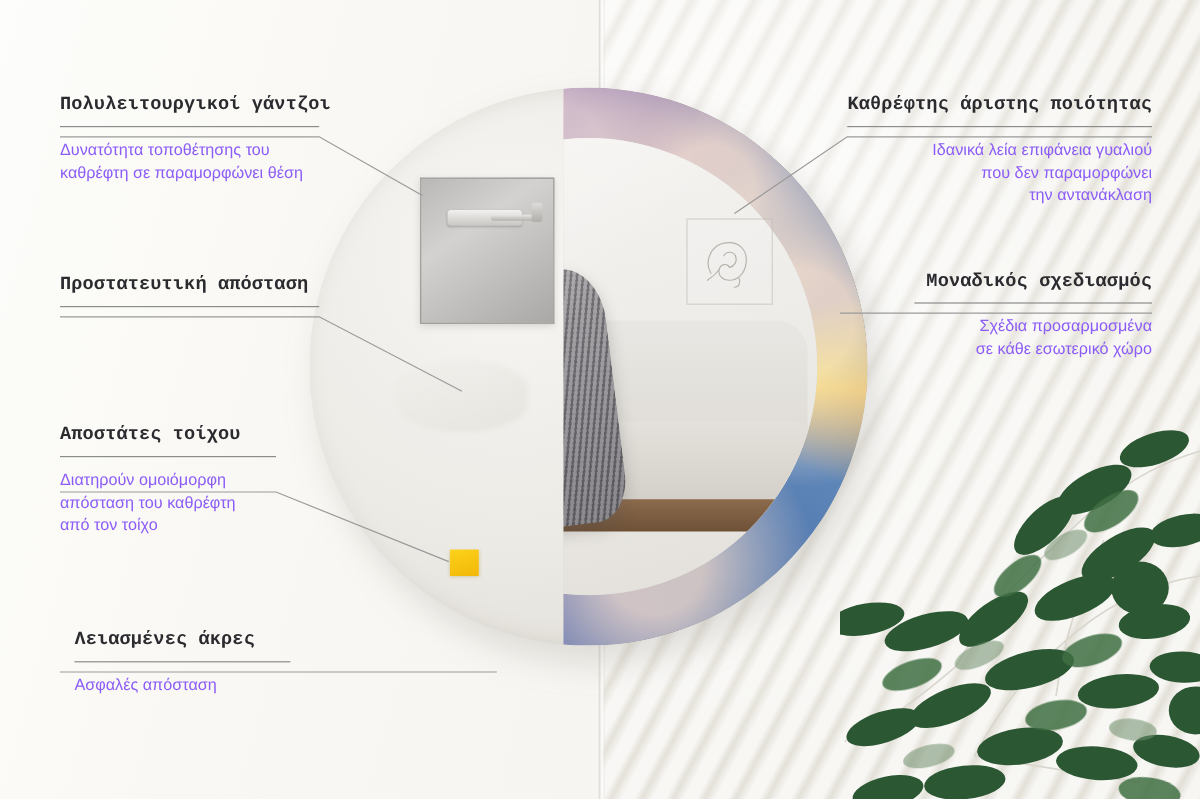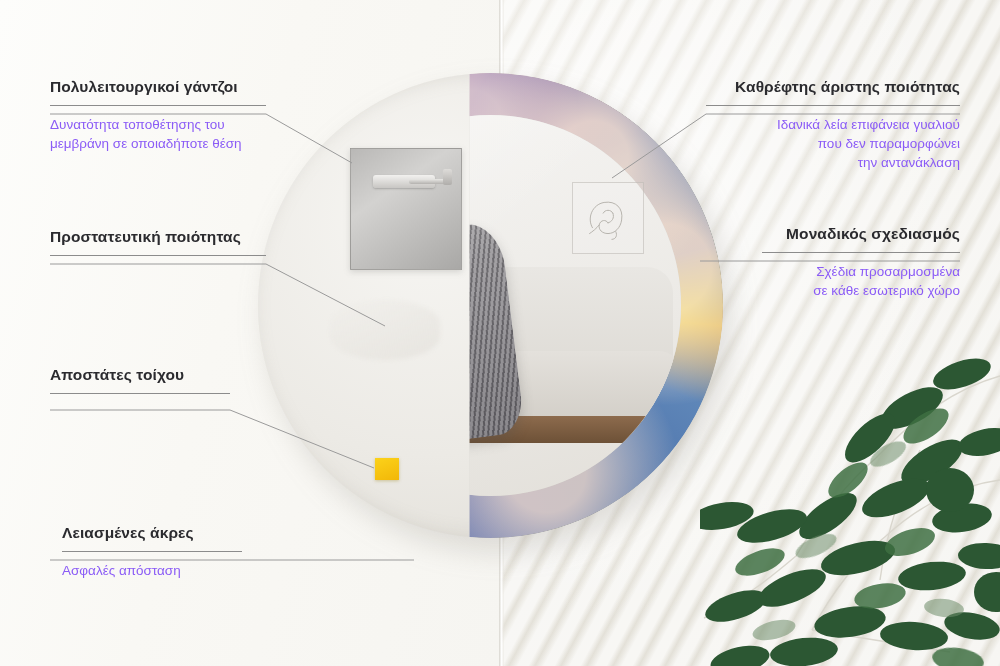--- a/index.html
+++ b/index.html
@@ -196,34 +196,34 @@
   .face-watermark svg { width:100%; height:100%; display:block; }
 
   
   .plant { position:absolute; left:700px; top:330px; width:300px; height:336px; }
   .plant svg { width:100%; height:100%; display:block; }
 
   
   .callout { position:absolute; }
   .callout h3 {
     font-size:15.5px; font-weight:bold; color:#2b2b2f;
-    letter-spacing:.1px; white-space:nowrap;
+    letter-spacing:.1px; white-space:nowrap;font-family:Liberation Mono, monospace;
   }
   .callout .rule {
     height:1px; background:#8c8c8c; margin:9px 0 9px 0;
   }
   .callout p {
     font-size:13.5px; line-height:19px; color:#8b5cf6; font-weight:400;
   }
   .callout.left { text-align:left; }
   .callout.right { text-align:right; }
 
   #c1 { left:50px; top:78px;  width:216px; }
   #c2 { left:50px; top:228px; width:216px; }
-  #c3 { left:50px; top:366px; width:180px; }
+  #c3 { left:50px; top:353px; width:180px; }
   #c4 { left:50px; top:524px; width:180px;margin-left:12px; }
   #c5 { left:706px; top:78px;  width:254px; }
   #c6 { left:762px; top:225px; width:198px; }
 
   
   #leaders { position:absolute; left:0; top:0; width:1000px; height:666px; pointer-events:none; }
 </style>
 </head>
 <body>
 
@@ -334,32 +334,37 @@
       <path d="M960 114 L706 114 L612 178"></path>
       <path d="M960 261 L762 261 L700 261"></path>
     </g>
   </svg>
 
   <div class="callout left" id="c1">
     <h3>Πολυλειτουργικοί γάντζοι</h3>
     <div class="rule"></div>
     <p>
       <span>Δυνατότητα τοποθέτησης του</span><br>
-      <span>μεμβράνη σε οποιαδήποτε θέση</span>
+      <span>καθρέφτη σε παραμορφώνει θέση</span>
     </p>
   </div>
 
   <div class="callout left" id="c2">
-    <h3>Προστατευτική ποιότητας</h3>
+    <h3>Προστατευτική απόσταση</h3>
     <div class="rule"></div>
   </div>
 
   <div class="callout left" id="c3">
     <h3>Αποστάτες τοίχου</h3>
     <div class="rule"></div>
+    <p>
+      <span>Διατηρούν ομοιόμορφη</span><br>
+      <span>απόσταση του καθρέφτη</span><br>
+      <span>από τον τοίχο</span>
+    </p>
   </div>
 
   <div class="callout left" id="c4">
     <h3>Λειασμένες άκρες</h3>
     <div class="rule"></div>
     <p>
       <span>Ασφαλές απόσταση</span>
     </p>
   </div>
 

